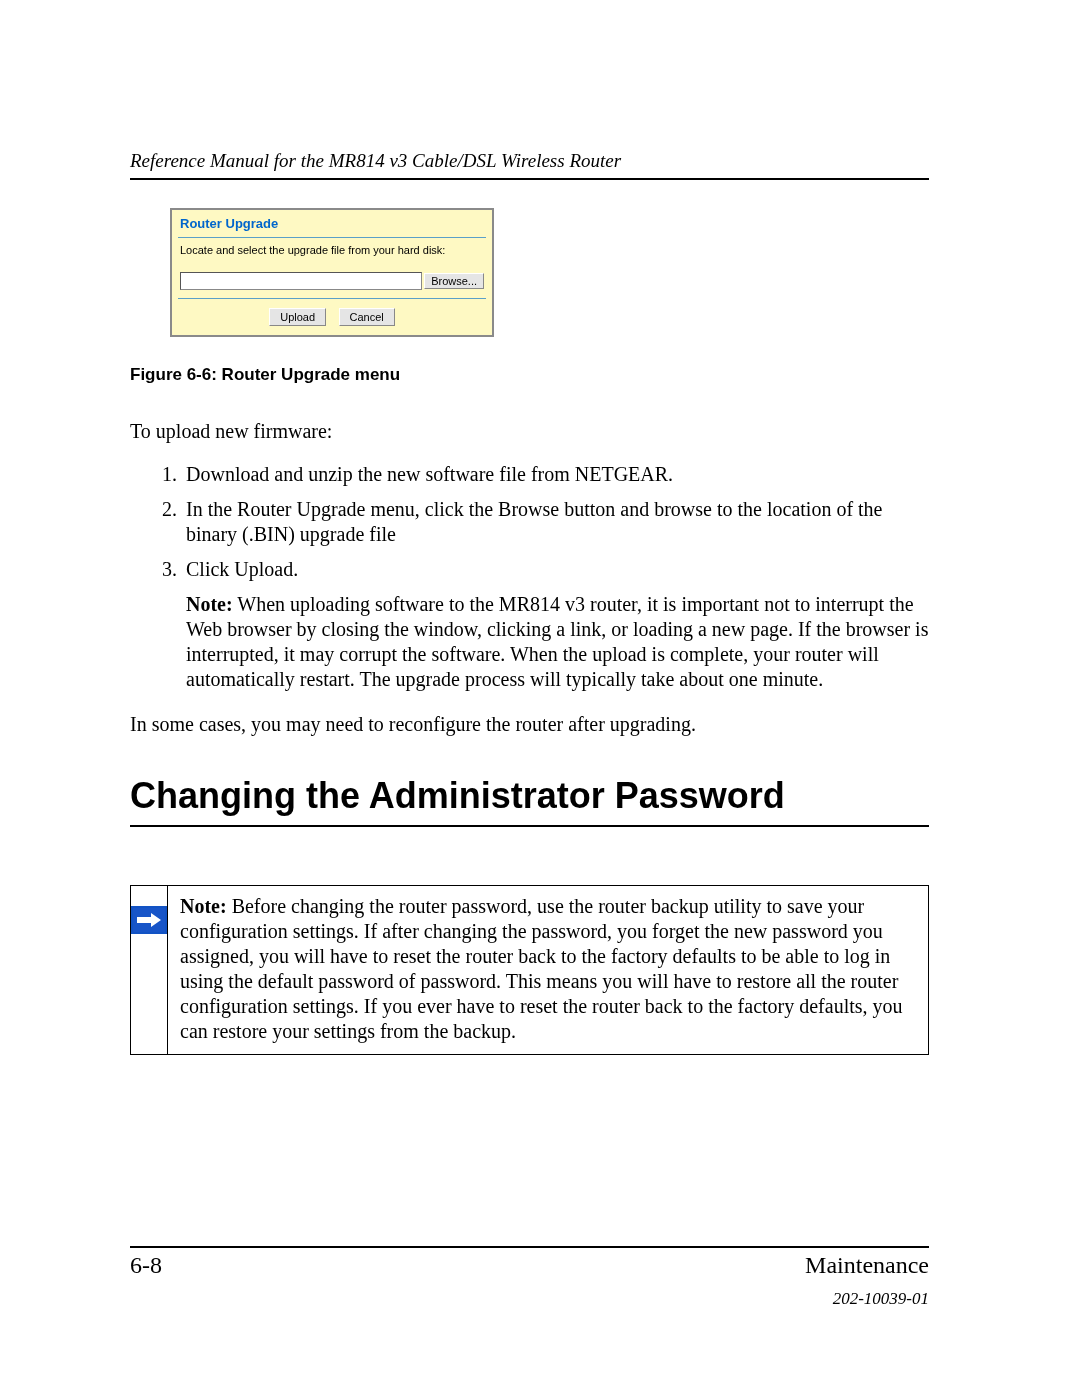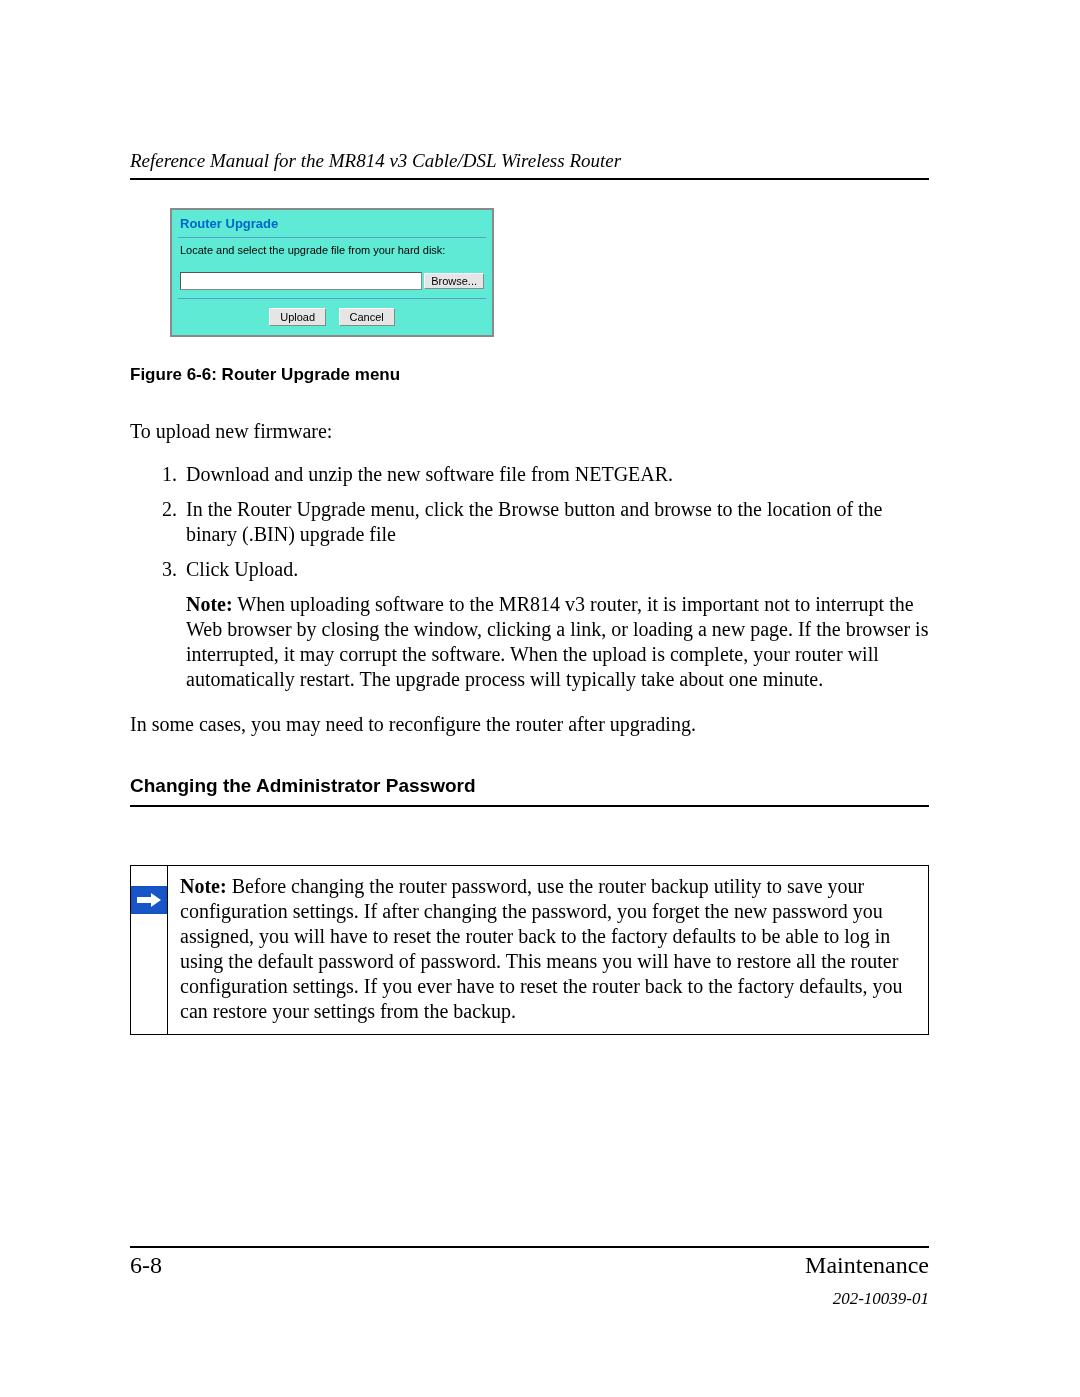--- a/index.html
+++ b/index.html
@@ -27,21 +27,21 @@
     line-height: 1.25;
     margin-bottom: 18px;
   }
   
   .shot-wrap {
     margin: 20px 0 28px 40px;
   }
   .shot {
     width: 320px;
     border: 2px solid #8a8a8a;
-    background: #5eead4;
+    background: #fef9c3;
     font-family: Arial, Helvetica, sans-serif;
   }
   .shot-title {
     color: #0066cc;
     font-weight: bold;
     font-size: 13px;
     padding: 6px 8px 6px 8px;
   }
   .shot-sep-top {
     border-top: 1px solid #5aa0c8;
@@ -104,21 +104,21 @@
   ol.steps li {
     padding-left: 4px;
     margin-bottom: 10px;
   }
   .note-lead {
     font-weight: bold;
   }
   h2.section {
     font-family: Arial, Helvetica, sans-serif;
     font-weight: bold;
-    font-size: 19px;
+    font-size: 36px;
     margin: 38px 0 8px 0;
     padding-bottom: 8px;
     border-bottom: 2px solid #000;
   }
   .note-box {
     border: 1px solid #000;
     margin-top: 58px;
     display: flex;
   }
   .note-icon-cell {

